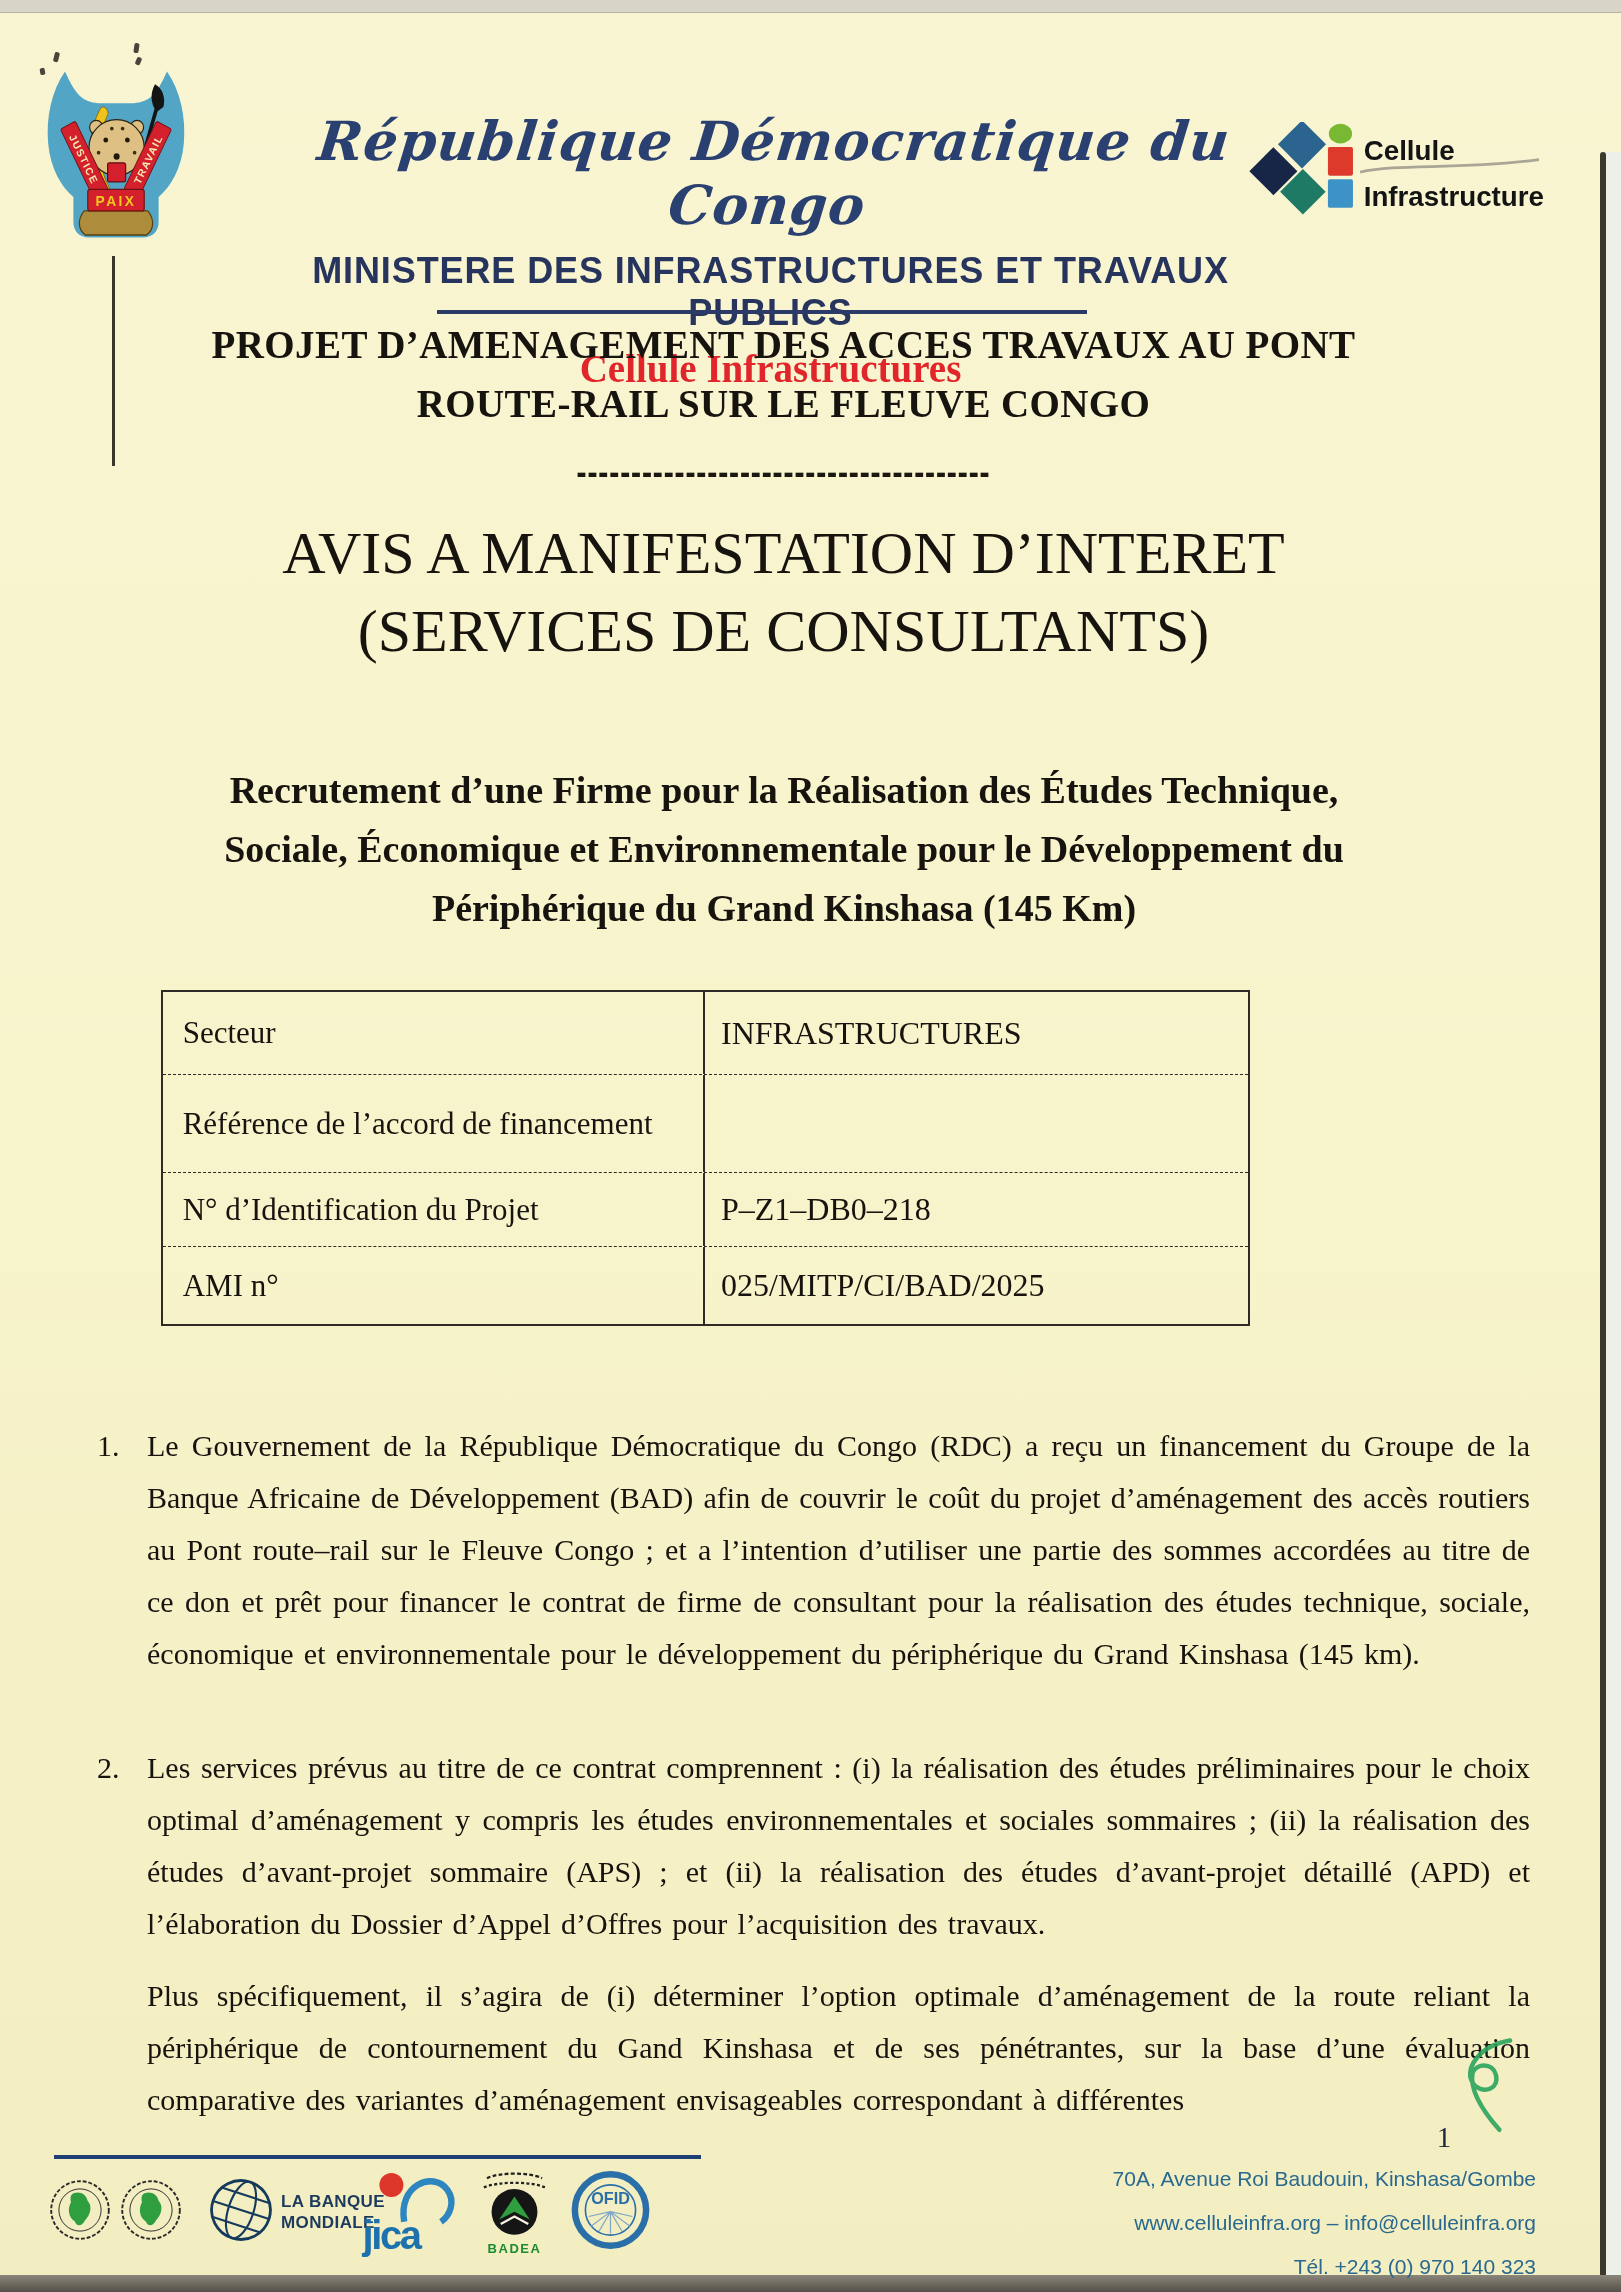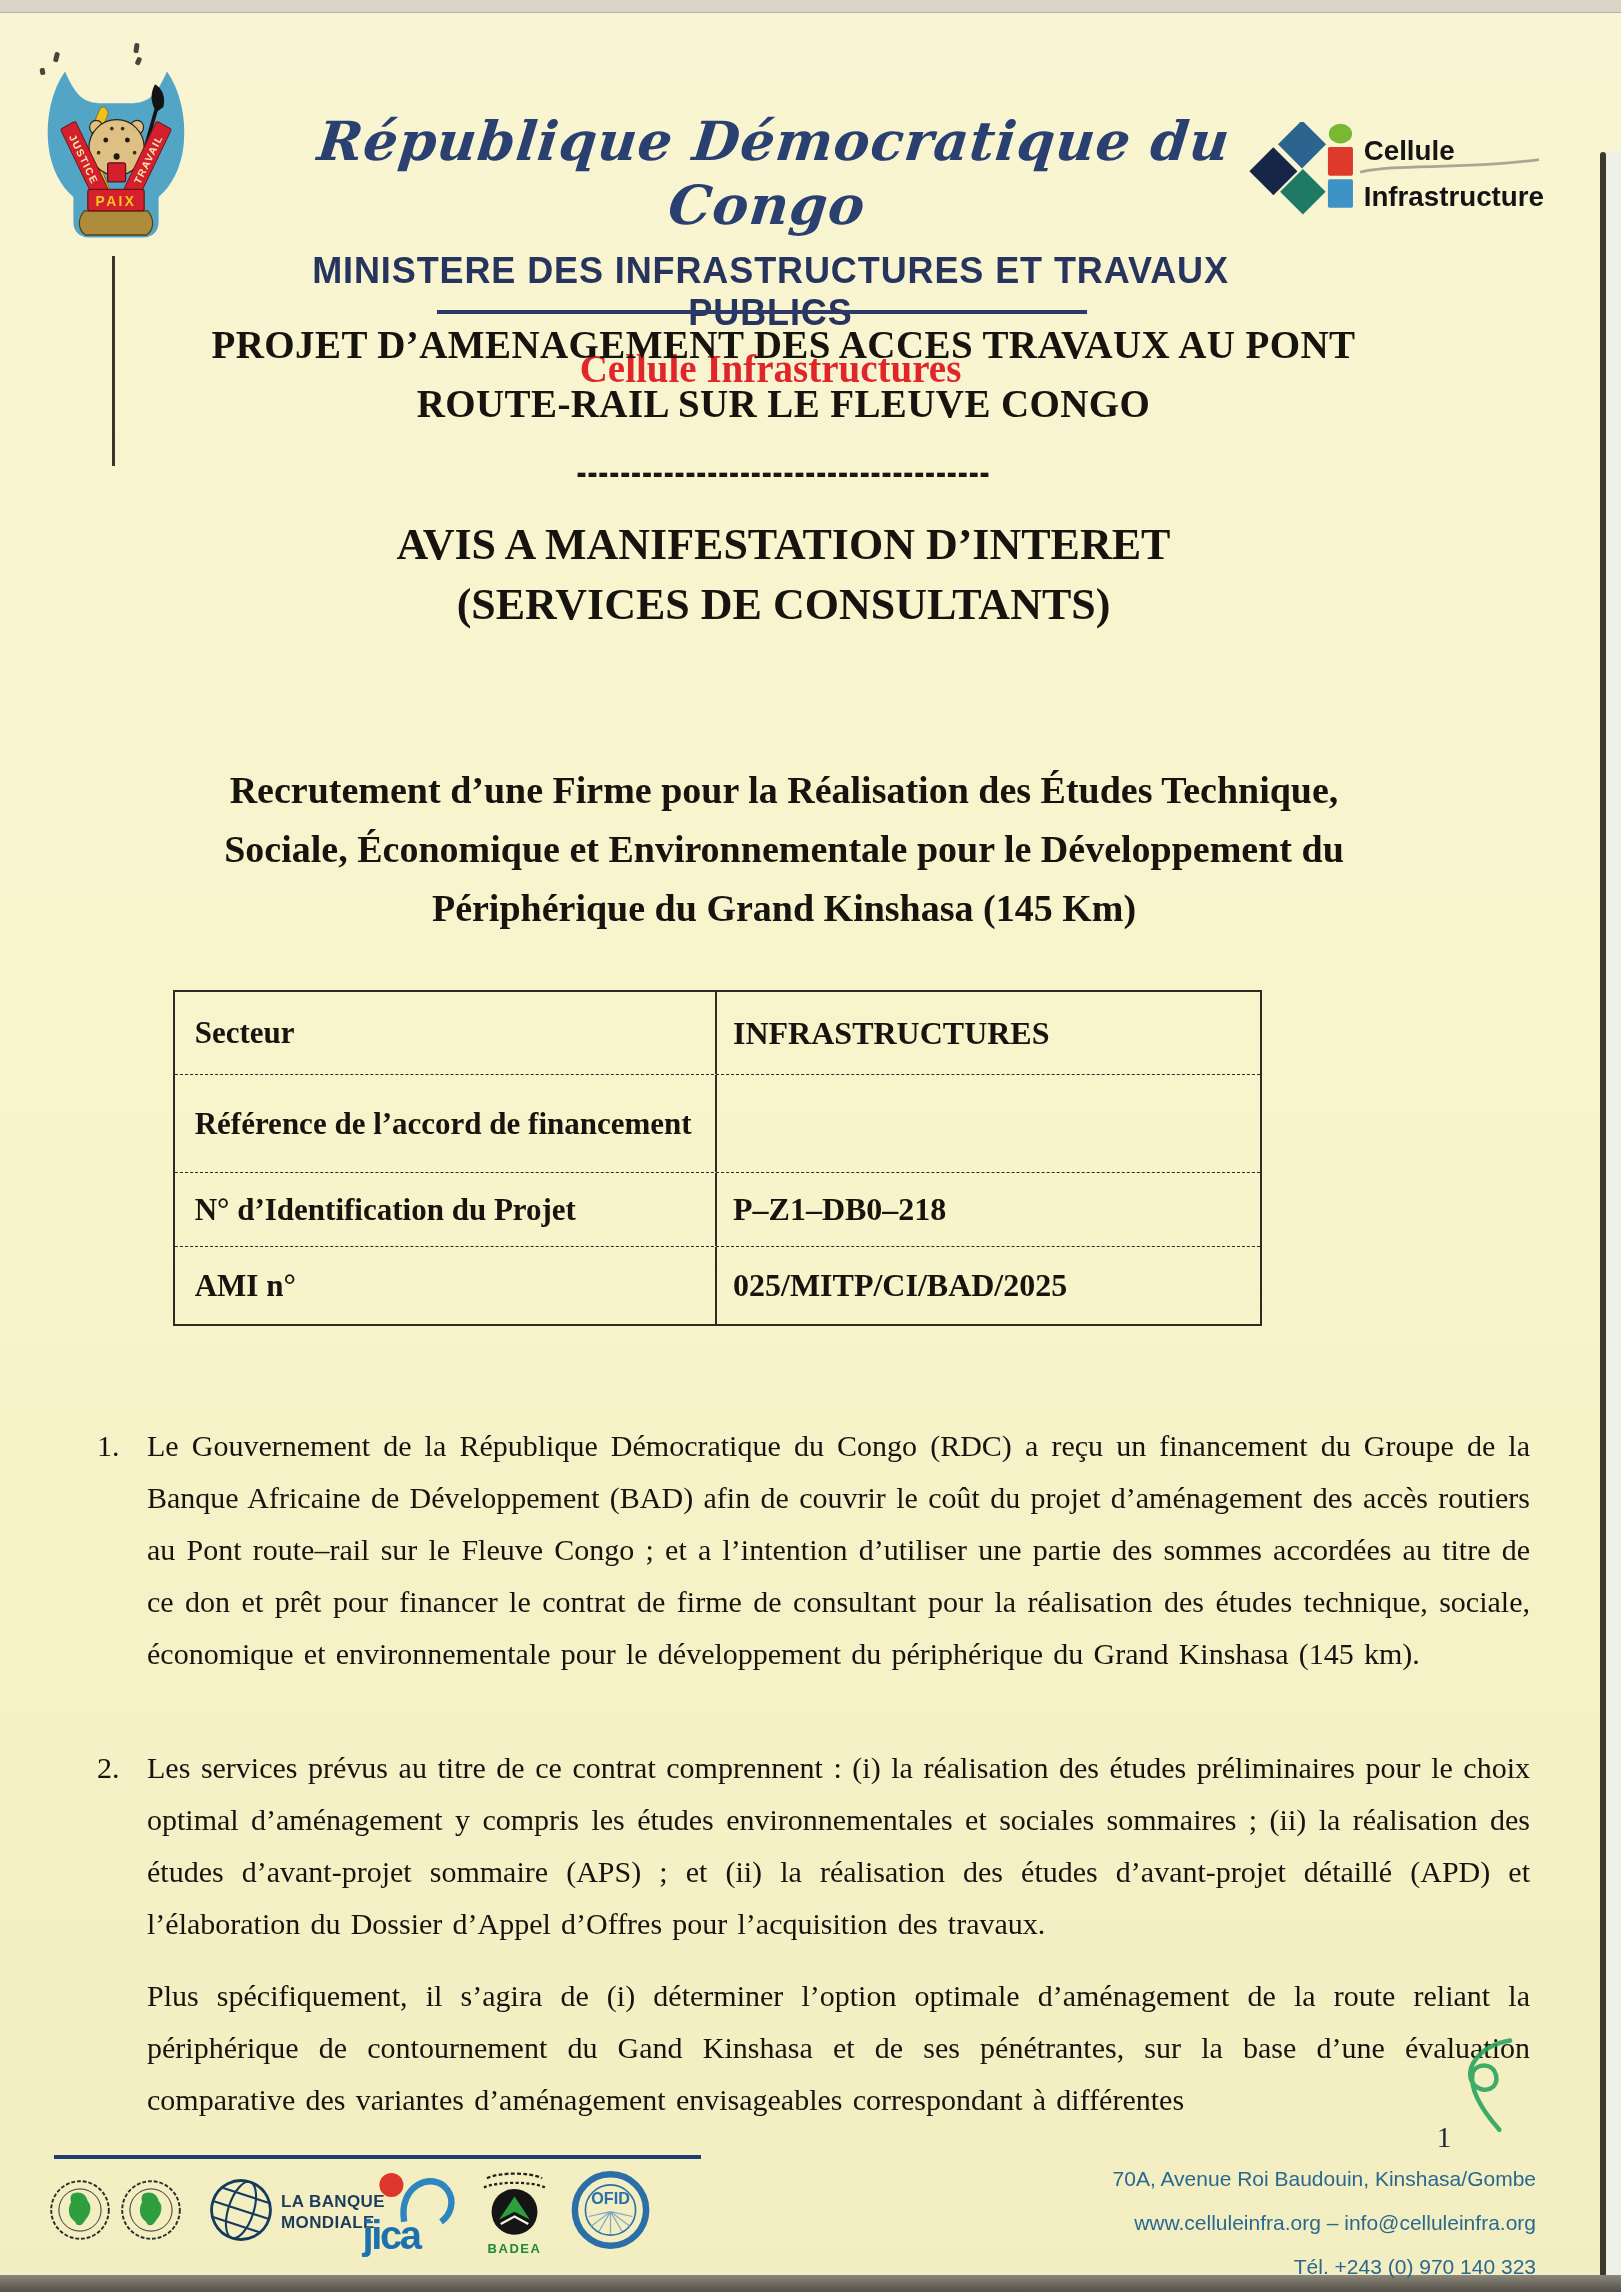--- a/index.html
+++ b/index.html
@@ -31,29 +31,29 @@
     font-size:39px; color:#e0262a; }
   .header-underline { position:absolute; left:437px; top:310px; width:650px; height:3.6px; background:#2b3a66; }
   .ci-logo { position:absolute; left:1247px; top:122px; width:296px; height:93px; }
 
   
   .titles { position:absolute; left:134px; top:322px; width:1299px; text-align:center; }
   .project-line { font-size:39px; font-weight:bold; letter-spacing:0.4px; }
   .project-line.second { margin-top:14.3px; }
   .separator { margin-top:27px; font-weight:bold; font-size:30px; letter-spacing:0.9px;
     transform:scaleY(1.7); color:#1b1812; }
-  .notice-line { font-size:44px; font-weight:bold; }
+  .notice-line { font-size:60px; font-weight:normal; }
   .notice-line.first { margin-top:32px; }
   .notice-line.second { margin-top:9px; }
   .subtitle { position:absolute; left:139px; top:761px; width:1290px; text-align:center;
     font-size:38px; font-weight:bold; line-height:59px; }
 
   
-  .doc-table { position:absolute; left:173px; top:990px; width:1089px;
-    border:2.7px solid #2e2b26; box-sizing:border-box;font-weight:bold; }
+  .doc-table { position:absolute; left:161px; top:990px; width:1089px;
+    border:2.7px solid #2e2b26; box-sizing:border-box; }
   .t-row { display:flex; border-top:1.8px dashed #2e2b26; }
   .t-row:first-child { border-top:none; }
   .t-row:nth-child(1) { min-height:82px; }
   .t-row:nth-child(2) { min-height:97px; }
   .t-row:nth-child(3) { min-height:73px; }
   .t-row:nth-child(4) { min-height:77px; }
   .t-label { width:542px; box-sizing:border-box; padding:9px 9px 9px 19.7px;
     display:flex; align-items:center; font-size:31px; border-right:2.7px solid #2e2b26; }
   .t-value { flex:1; padding:9px 9px 9px 16px; display:flex; flex-direction:column;
     justify-content:center; font-size:32px; line-height:41px; }

